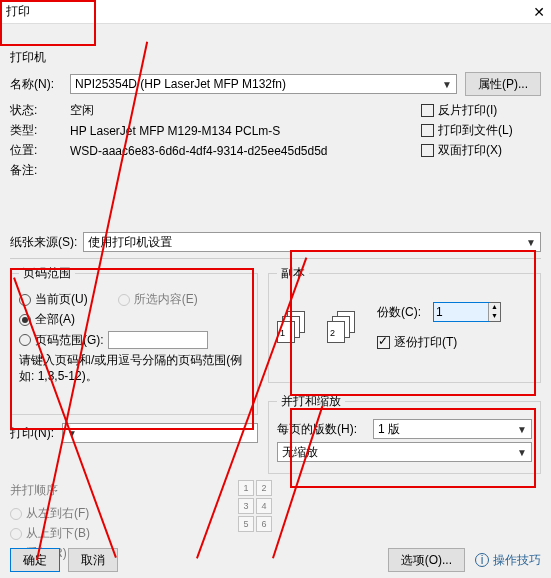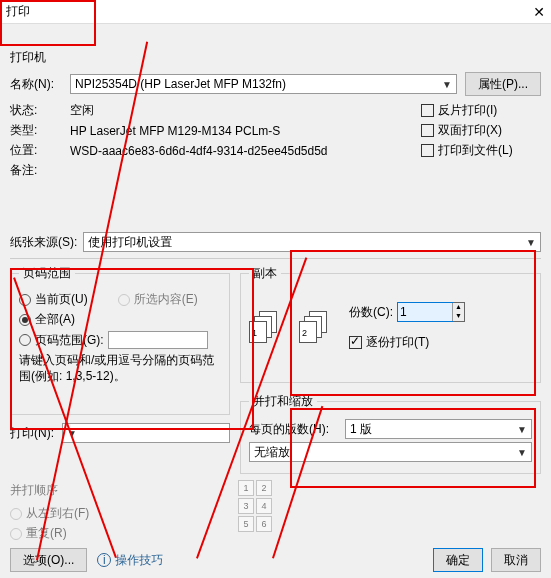--- a/index.html
+++ b/index.html
@@ -15,21 +15,21 @@
 .btn { background: #e1e1e1; border: 1px solid #adadad; height: 24px; padding: 0 12px; display: inline-flex; align-items: center; justify-content: center; cursor: pointer; }
 .chk { width: 13px; height: 13px; border: 1px solid #333; display: inline-block; margin-right: 4px; vertical-align: middle; position: relative; }
 .chk.checked::after { content: "✓"; position: absolute; top: -3px; left: 0; font-size: 12px; color: #000; }
 .radio { width: 12px; height: 12px; border: 1px solid #555; border-radius: 50%; display: inline-block; margin-right: 4px; vertical-align: middle; position: relative; }
 .radio.checked::after { content: ""; position: absolute; width: 6px; height: 6px; background: #333; border-radius: 50%; top: 2px; left: 2px; }
 .radio.disabled, .disabled { opacity: 0.5; }
 .textfield { background: #fff; border: 1px solid #999; height: 18px; padding: 0 2px; }
 fieldset { border: 1px solid #d0d0d0; padding: 6px 8px 8px 8px; margin: 0; }
 legend { padding: 0 4px; }
 .two-col { display: flex; gap: 10px; margin-top: 6px; }
-.left-col { width: 220px; }
+.left-col { width: 248px; }
 .right-col { flex: 1; }
 .sep { height: 1px; background: #ccc; margin: 6px 0; }
 .bottom-bar { position: absolute; bottom: 6px; left: 10px; right: 10px; display: flex; align-items: center; justify-content: space-between; }
 .tips { color: #2a6496; display: flex; align-items: center; gap: 4px; }
 .spinner { width: 68px; height: 20px; border: 1px solid #666; display: flex; background: #fff; }
 .spinner input { border: none; width: 54px; font-size: 12px; padding: 0 2px; background: #3399ff22; outline: 1px solid #0078d7; }
 .spinner .spins { width: 14px; display: flex; flex-direction: column; }
 .spinner .spins div { flex: 1; border-left: 1px solid #999; font-size: 7px; text-align: center; line-height: 8px; background: #eee; }
 .collate-icon { width: 32px; height: 32px; position: relative; }
 .collate-icon .pg { position: absolute; width: 18px; height: 22px; border: 1px solid #555; background: #fff; font-size: 9px; padding: 6px 0 0 2px; }
@@ -80,25 +80,25 @@
           <div></div>
         </div>
     </div>
     <div style="width:120px;">
       <div class="row">
           <span class="chk"></span>
           <span>反片打印(I)</span>
         </div>
       <div class="row">
           <span class="chk"></span>
+          <span>打印到文件(L)</span>
+        </div>
+      <div class="row">
+          <span class="chk"></span>
           <span>双面打印(X)</span>
-        </div>
-      <div class="row">
-          <span class="chk"></span>
-          <span>打印到文件(L)</span>
         </div>
     </div>
   </div>
 
   <div class="row" style="justify-content:flex-end; margin-top:50px;">
     <span>纸张来源(S):</span>
     <div class="combo" style="width:120px; margin-left:6px;">
       <span>使用打印机设置</span>
       <span class="arrow">▼</span>
     </div>
@@ -142,21 +142,21 @@
             <div class="pg" style="top:0;left:10px;">1</div>
             <div class="pg" style="top:5px;left:5px;">1</div>
             <div class="pg" style="top:10px;left:0;">1</div>
           </div>
           <div class="collate-icon">
             <div class="pg" style="top:0;left:10px;">2</div>
             <div class="pg" style="top:5px;left:5px;">2</div>
             <div class="pg" style="top:10px;left:0;">2</div>
           </div>
           <div style="display:flex; flex-direction:column; gap:12px;">
-            <div style="display:flex; align-items:center; gap:4px;">
+            <div style="display:flex; align-items:center; gap:12px;">
               <span>份数(C):</span>
               <div class="spinner">
                 <input value="1" style="">
                 <div class="spins">
                     <div>▲</div>
                     <div>▼</div>
                   </div>
               </div>
             </div>
             <div><span class="chk checked"></span><span>逐份打印(T)</span></div>
@@ -185,52 +185,56 @@
 
   <div style="display:flex; margin-top:6px; align-items:flex-start;gap:20px;">
     <div class="disabled" style="width:200px;">
       <div class="section-title">并打顺序</div>
       <div class="row">
           <span class="radio disabled"></span>
           <span>从左到右(F)</span>
         </div>
       <div class="row">
           <span class="radio disabled"></span>
+          <span>从上到下(B)</span>
+        </div>
+      <div class="row">
+          <span class="radio disabled"></span>
           <span>重复(R)</span>
         </div>
     </div>
     <div class="order-grid disabled">
       <div>1</div>
         <div>2</div>
         <div>3</div>
         <div>4</div>
         <div>5</div>
         <div>6</div>
     </div>
   </div>
 
 </div>
 
 <div class="bottom-bar">
+  <div style="display:flex; gap:8px;">
+    <div class="btn" style="border-color:#0078d7;">
+        <span>确定</span>
+      </div>
+    <div class="btn">
+        <span>取消</span>
+      </div>
+  </div>
   <div style="display:flex; align-items:center; gap:10px;">
     <div class="btn">
         <span>选项(O)...</span>
       </div>
     <div class="tips">
       <span style="display:inline-block;width:14px;height:14px;border:1px solid #2a6496;border-radius:50%;text-align:center;line-height:12px;color:#2a6496;">i</span>
       <span>操作技巧</span>
     </div>
-  </div>
-  <div style="display:flex; gap:8px;">
-    <div class="btn" style="border-color:#0078d7;">
-        <span>确定</span>
-      </div>
-    <div class="btn">
-        <span>取消</span>
-      </div>
   </div>
 </div>
 
 <div class="ann" style="top:0;left:0;width:96px;height:46px;"></div>
 <div class="ann" style="top:268px;left:10px;width:244px;height:162px;"></div>
 <div class="ann" style="top:250px;left:290px;width:246px;height:146px;"></div>
 <div class="ann" style="top:408px;left:290px;width:246px;height:80px;"></div>
 
 <div class="ann-line" style="top:560px;left:36px;width:530px;transform:rotate(-78deg);"></div>
 <div class="ann-line" style="top:558px;left:115px;width:298px;transform:rotate(-110deg);"></div>

